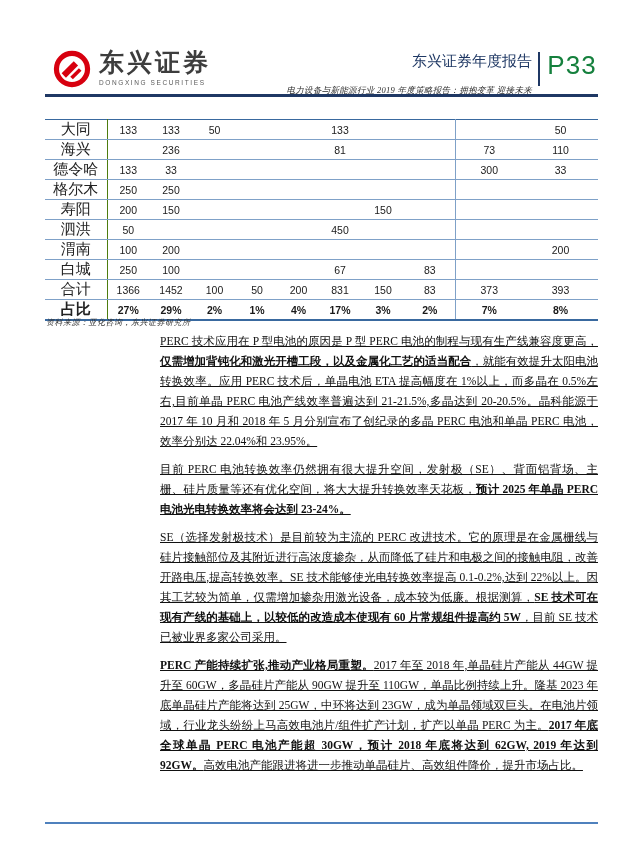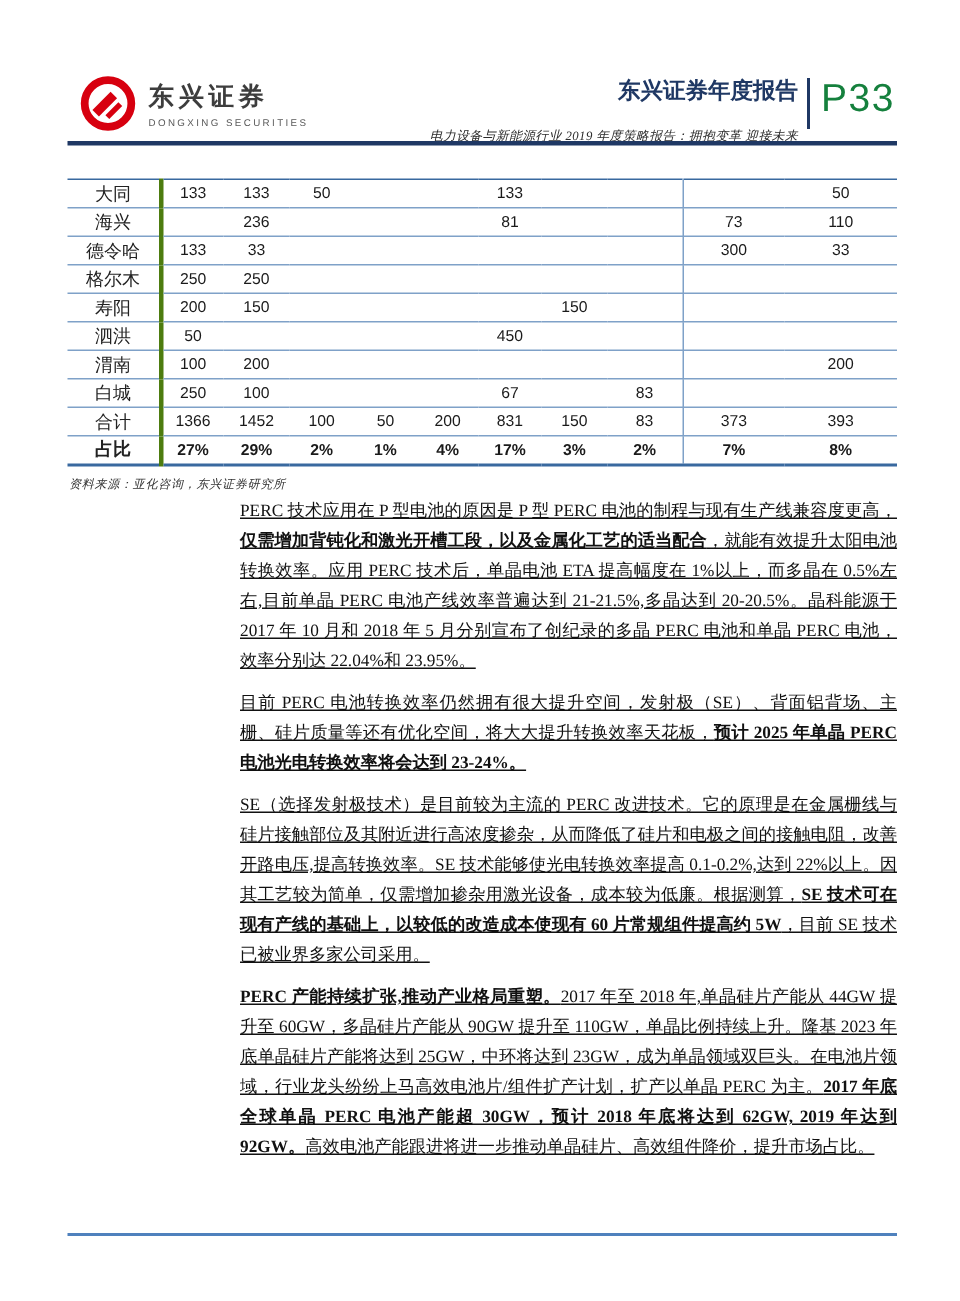--- a/index.html
+++ b/index.html
@@ -5,38 +5,38 @@
   * { margin:0; padding:0; box-sizing:border-box; }
   html,body { background:#ffffff; }
   body { width:640px; font-family:"Liberation Serif", serif; }
   .page { position:relative; width:640px; height:867px; background:#fff; overflow:hidden; }
 
   
   .header { position:absolute; top:46px; left:45px; right:42px; height:46px; }
   .logo { position:absolute; left:8px; top:4px; display:flex; align-items:center; }
   .logo-mark { display:inline-block; width:38px; height:38px; margin-right:8px; }
   .logo-text { display:flex; flex-direction:column; }
-  .logo-cn { font-family:Liberation Sans, sans-serif; font-weight:bold; font-size:17px; letter-spacing:3px; color:#3d3d3d; line-height:24px; }
+  .logo-cn { font-family:Liberation Mono, monospace; font-weight:bold; font-size:25px; letter-spacing:3px; color:#3d3d3d; line-height:24px; }
   .logo-en { font-family:"Liberation Sans", sans-serif; font-size:6.5px; letter-spacing:1.6px; color:#5a5a5a; margin-top:2px; }
   .header-right { position:absolute; right:66px; top:6px; text-align:right; }
-  .report-title { font-family:"Liberation Sans", sans-serif; font-weight:bold; font-size:15px; color:#1f3864; line-height:17px; }
+  .report-title { font-family:"Liberation Sans", sans-serif; font-weight:normal; font-size:15px; color:#1f3864; line-height:17px; }
   .report-subtitle { font-style:italic; font-size:8.5px; color:#2b2b2b; margin-top:16px; letter-spacing:0.3px; }
   .vbar { position:absolute; right:58px; top:6px; width:2px; height:34px; background:#1f3864; }
   .page-number { position:absolute; right:0px; top:4px; width:52px; text-align:center;
                  font-family:"Liberation Sans", sans-serif; font-size:26px; color:#15803d; letter-spacing:1px; }
   .header-rule { position:absolute; top:94px; left:45px; right:42px; height:3px; background:#1f3864; }
 
   
   .data-table { position:absolute; top:119px; left:45px; width:553px; border-collapse:collapse;
                 font-family:"Liberation Sans", sans-serif; font-size:10.5px; color:#1a1a1a;
                 border-top:1.5px solid #39699f; }
   .data-table td { height:19px; text-align:center; vertical-align:middle;
                    border-bottom:1px solid #7fa1c8; white-space:nowrap; }
-  .data-table .label-cell { font-family:Liberation Serif, serif; font-size:12px; color:#222;
-                            border-right:3px solid #4d7c0f; }
+  .data-table .label-cell { font-family:Liberation Serif, serif; font-size:15px; color:#222;
+                            border-right:1px solid #4d7c0f; }
   .data-table .divider-right { border-right:1px solid #7fa1c8; }
   .data-table tr.bold-row td { font-weight:bold; border-bottom:2px solid #39699f; }
   .source-note { position:absolute; top:317px; left:46px; font-style:italic; font-size:8px; color:#333; letter-spacing:0.5px; }
 
   
   .body-text { position:absolute; top:331px; left:160px; width:438px; color:#111;
                font-size:11.5px; line-height:20px; text-align:justify;text-decoration:underline; }
   .body-text p { margin-bottom:8px; }
   .body-text .b { font-weight:bold; }
 

